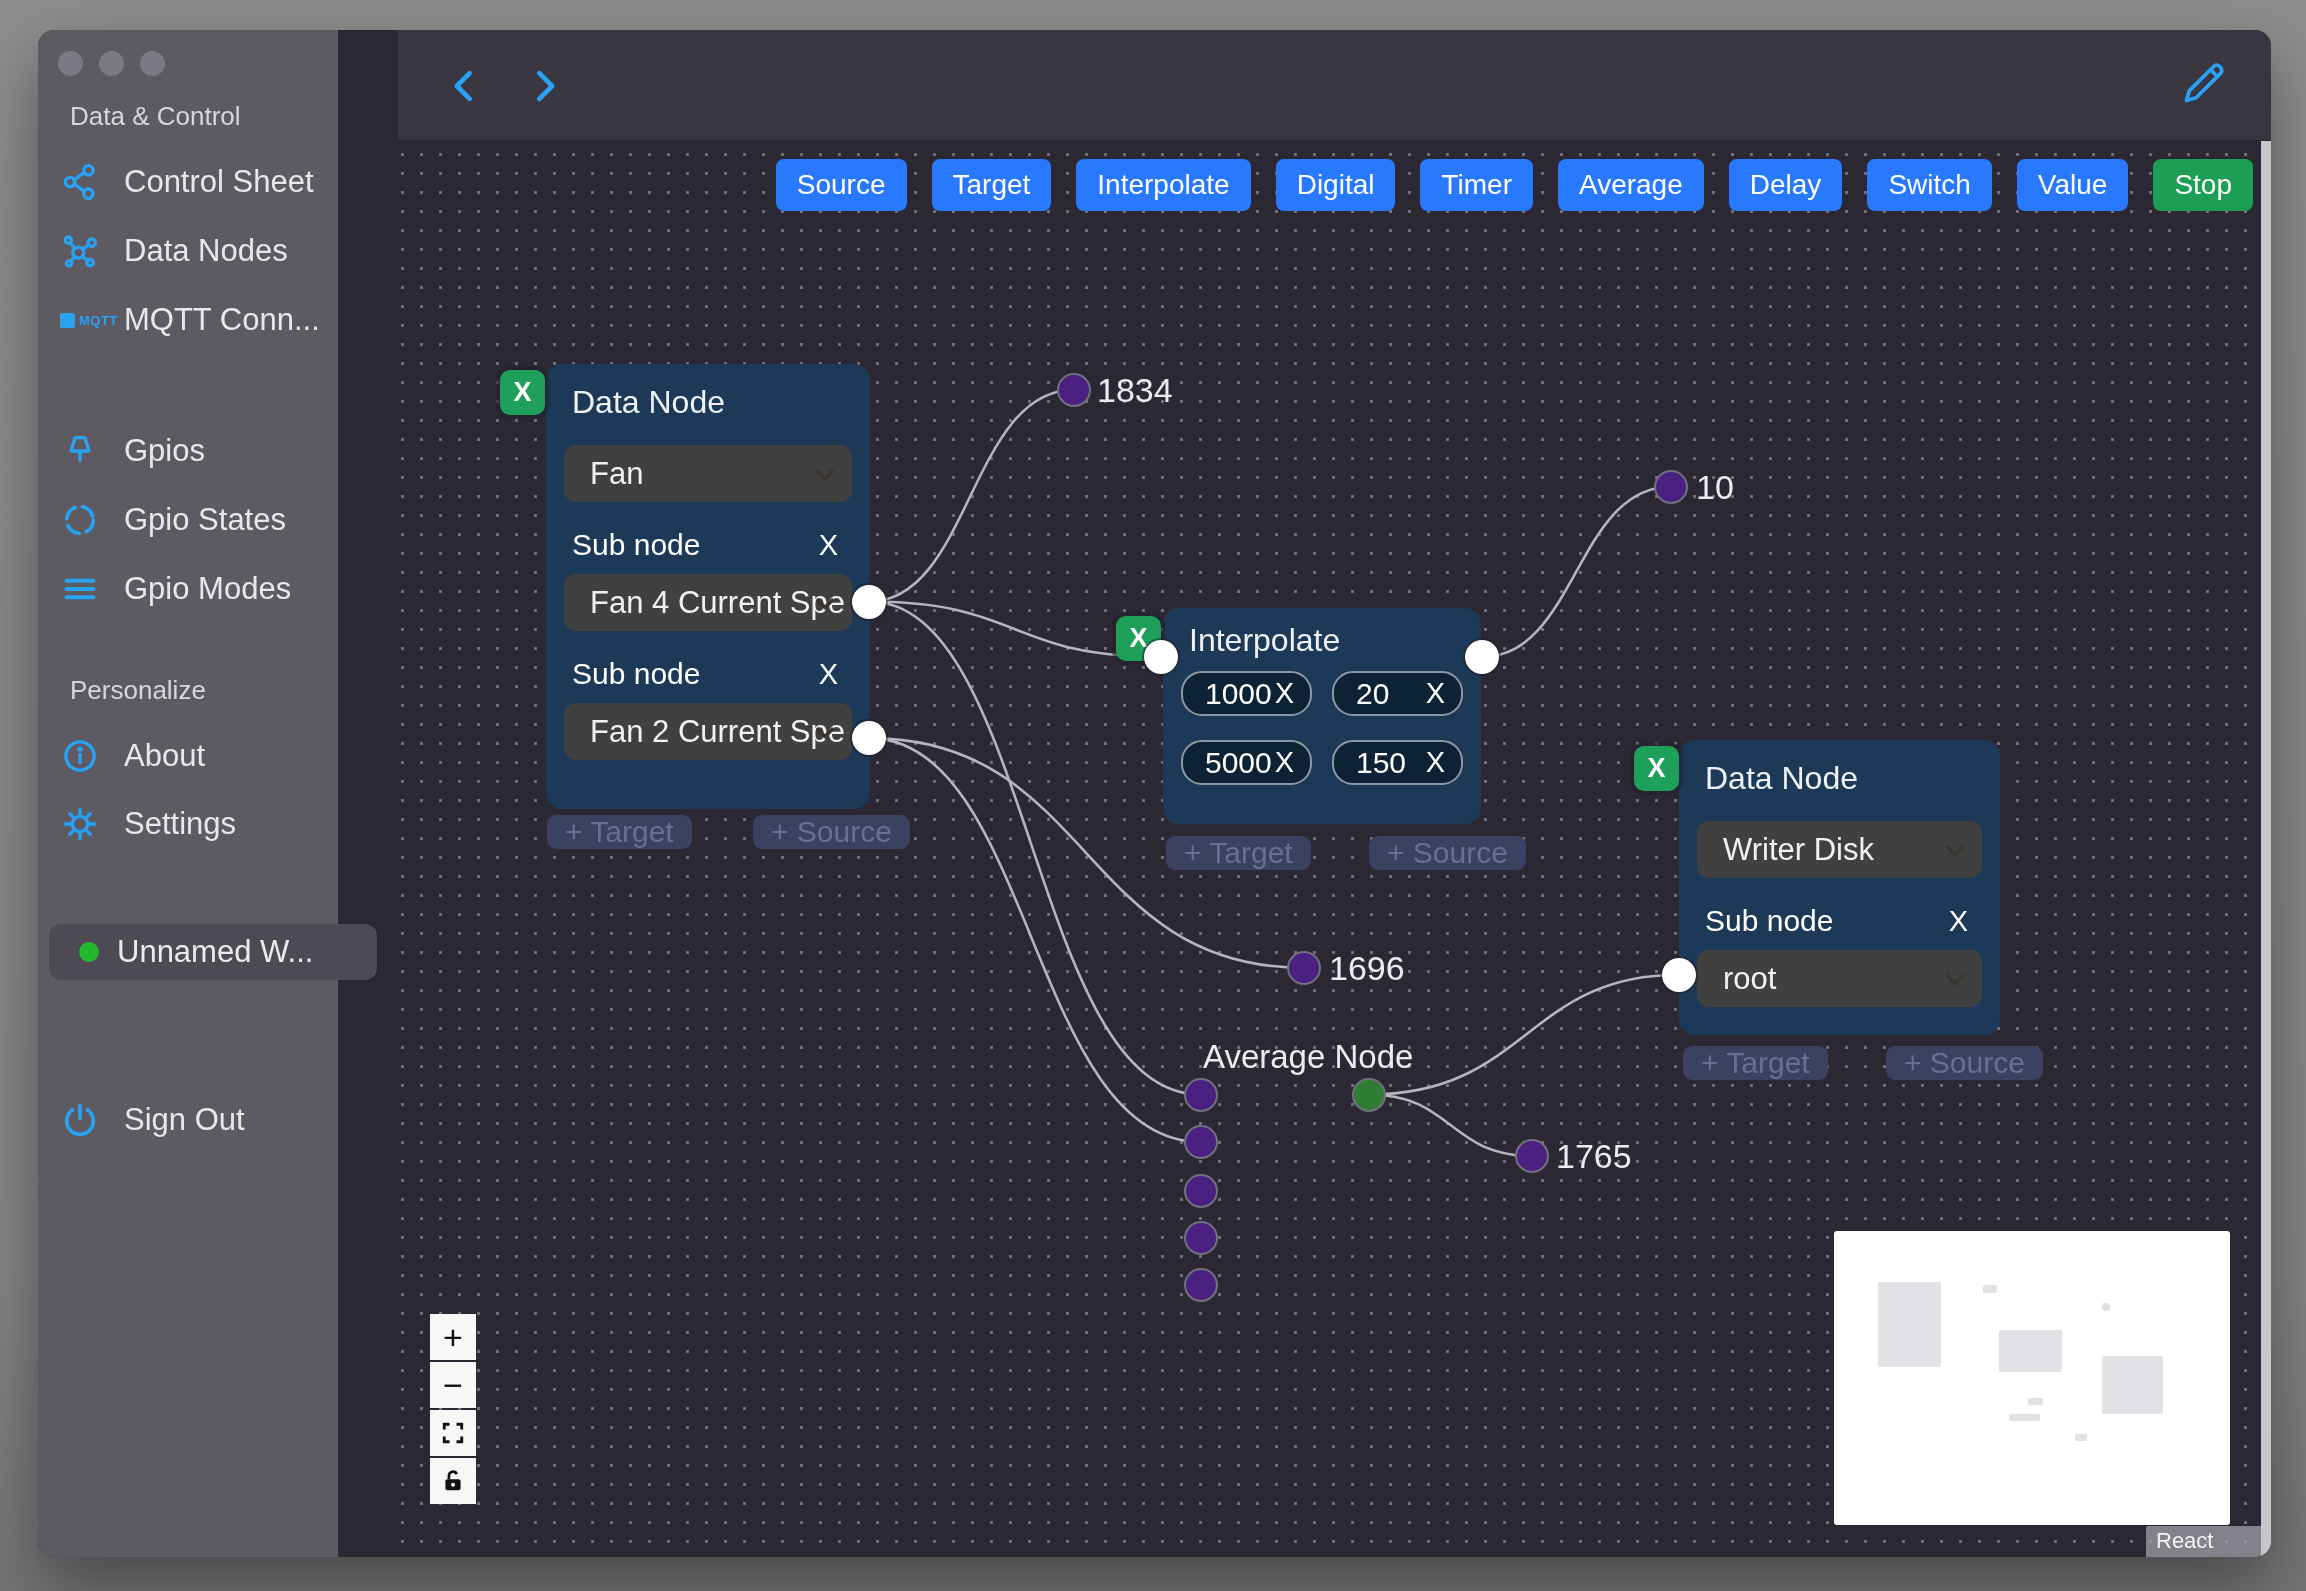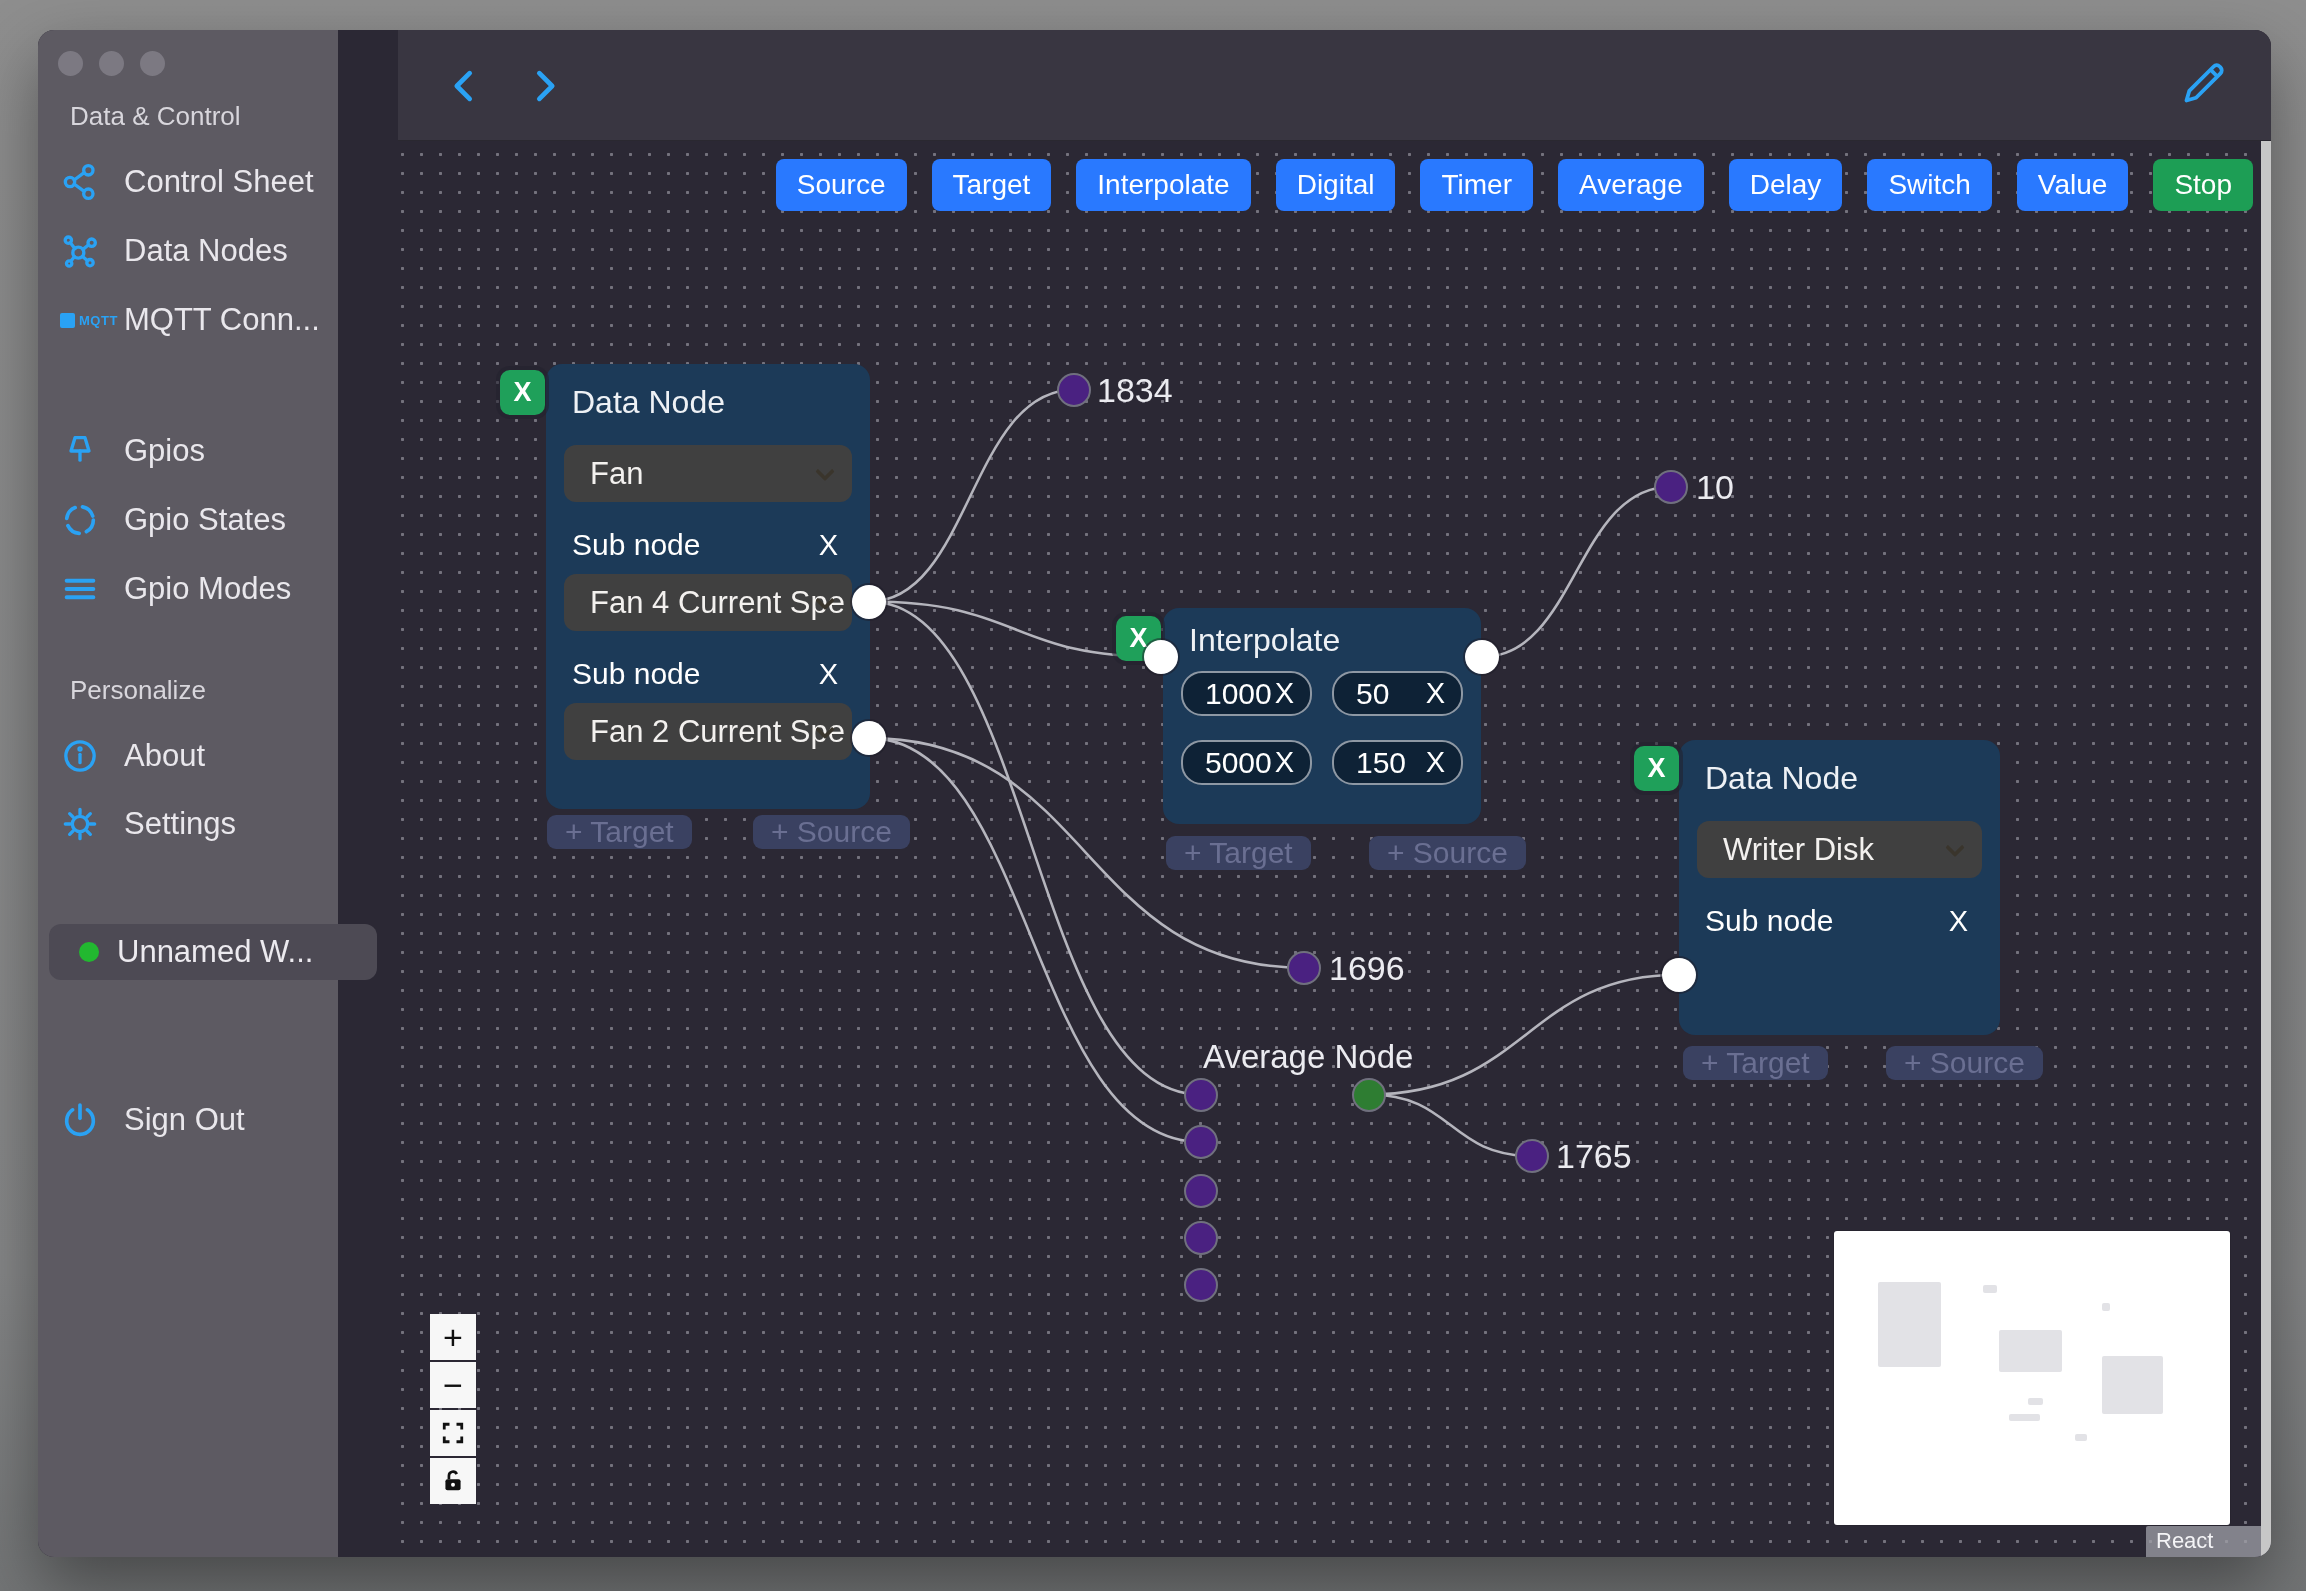--- a/index.html
+++ b/index.html
@@ -297,21 +297,21 @@
     <div class="pill" style="left:355px;top:674px">+ Source</div>
 
     <div class="node" style="left:765px;top:467px;width:318px;height:216px;padding-top:14px">
       <div class="node-title" style="margin-bottom:12px">Interpolate</div>
       <div class="irow">
         <div class="ibox">
           <span>1000</span>
           <span class="xbtn">X</span>
         </div>
         <div class="ibox">
-          <span>50</span>
+          <span>20</span>
           <span class="xbtn">X</span>
         </div>
       </div>
       <div class="irow">
         <div class="ibox">
           <span>5000</span>
           <span class="xbtn">X</span>
         </div>
         <div class="ibox">
           <span>150</span>
@@ -326,20 +326,24 @@
     <div class="node" style="left:1281px;top:599px;width:321px;height:295px">
       <div class="node-title">Data Node</div>
       <div class="select">
         <span>Writer Disk</span>
         <span class="chev"></span>
       </div>
       <div class="subrow">
         <span>Sub node</span>
         <span class="xbtn">X</span>
       </div>
+      <div class="select">
+        <span>root</span>
+        <span class="chev"></span>
+      </div>
     </div>
     <div class="del-badge" style="left:1236px;top:605px">X</div>
     <div class="pill" style="left:1285px;top:905px">+ Target</div>
     <div class="pill" style="left:1488px;top:905px">+ Source</div>
 
     <div class="handle" style="left:454px;top:444px"></div>
     <div class="handle" style="left:454px;top:580px"></div>
     <div class="handle" style="left:746px;top:499px"></div>
     <div class="handle" style="left:1067px;top:499px"></div>
     <div class="handle" style="left:1264px;top:817px"></div>

